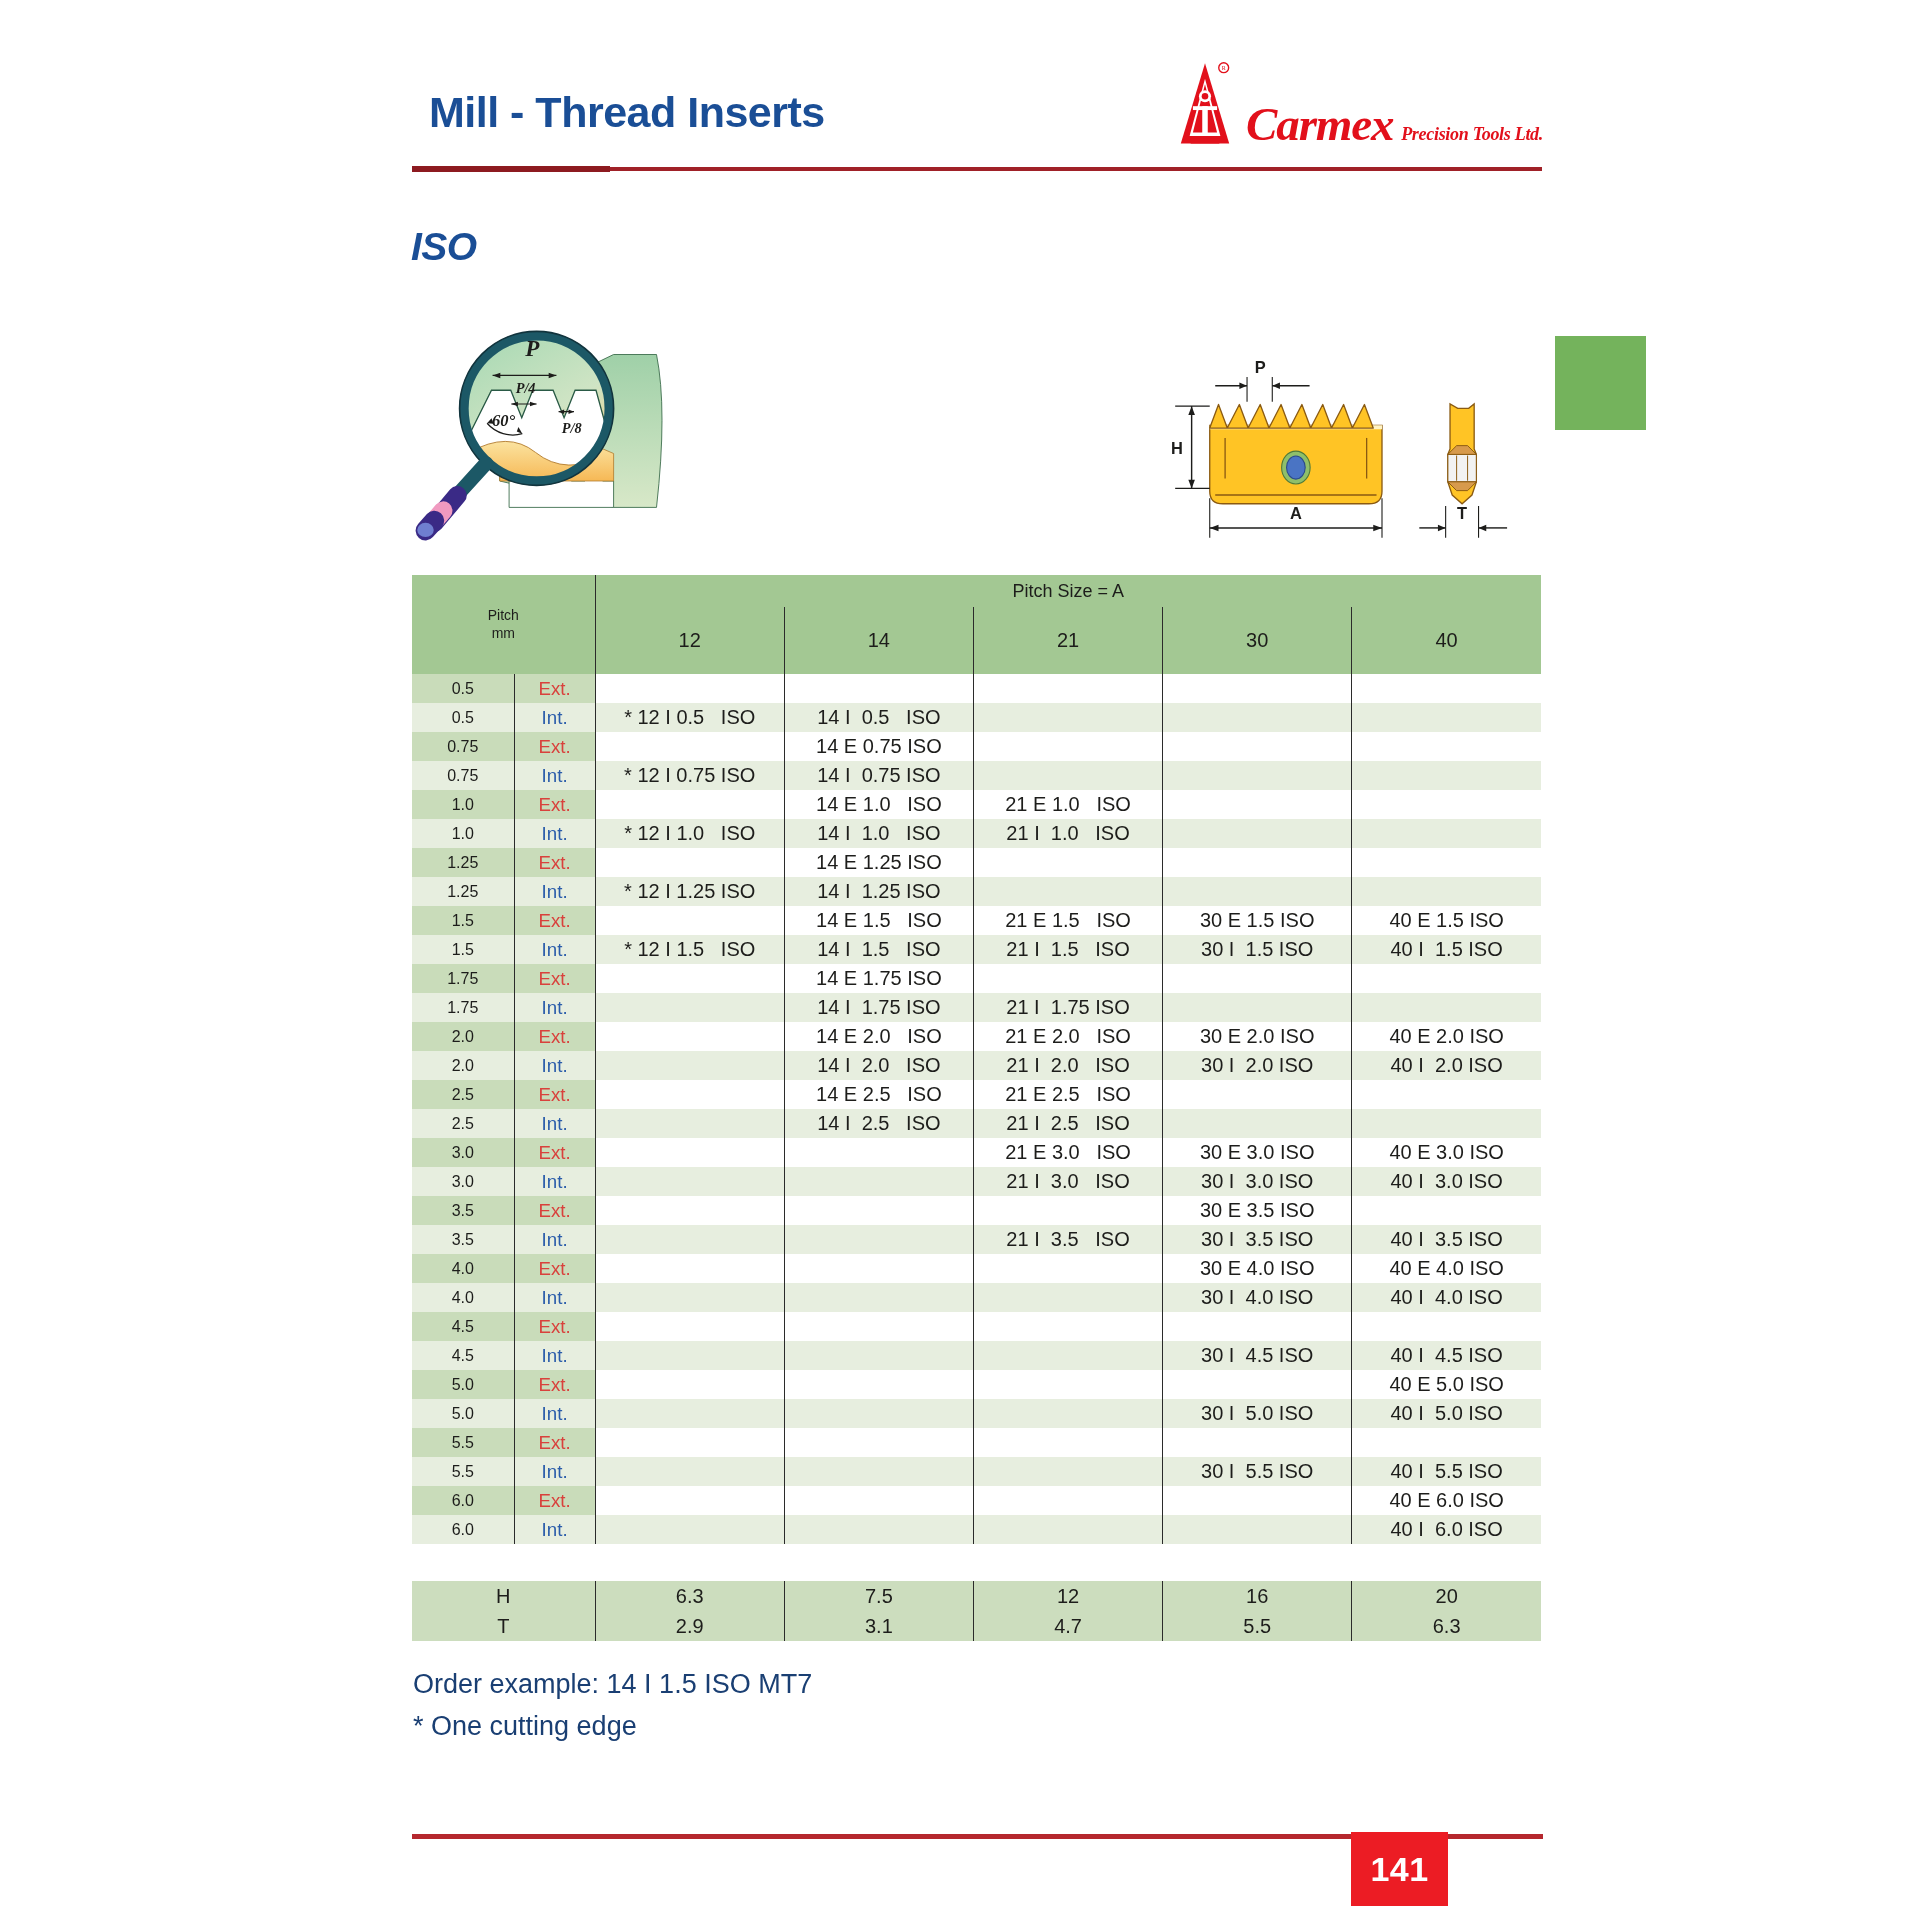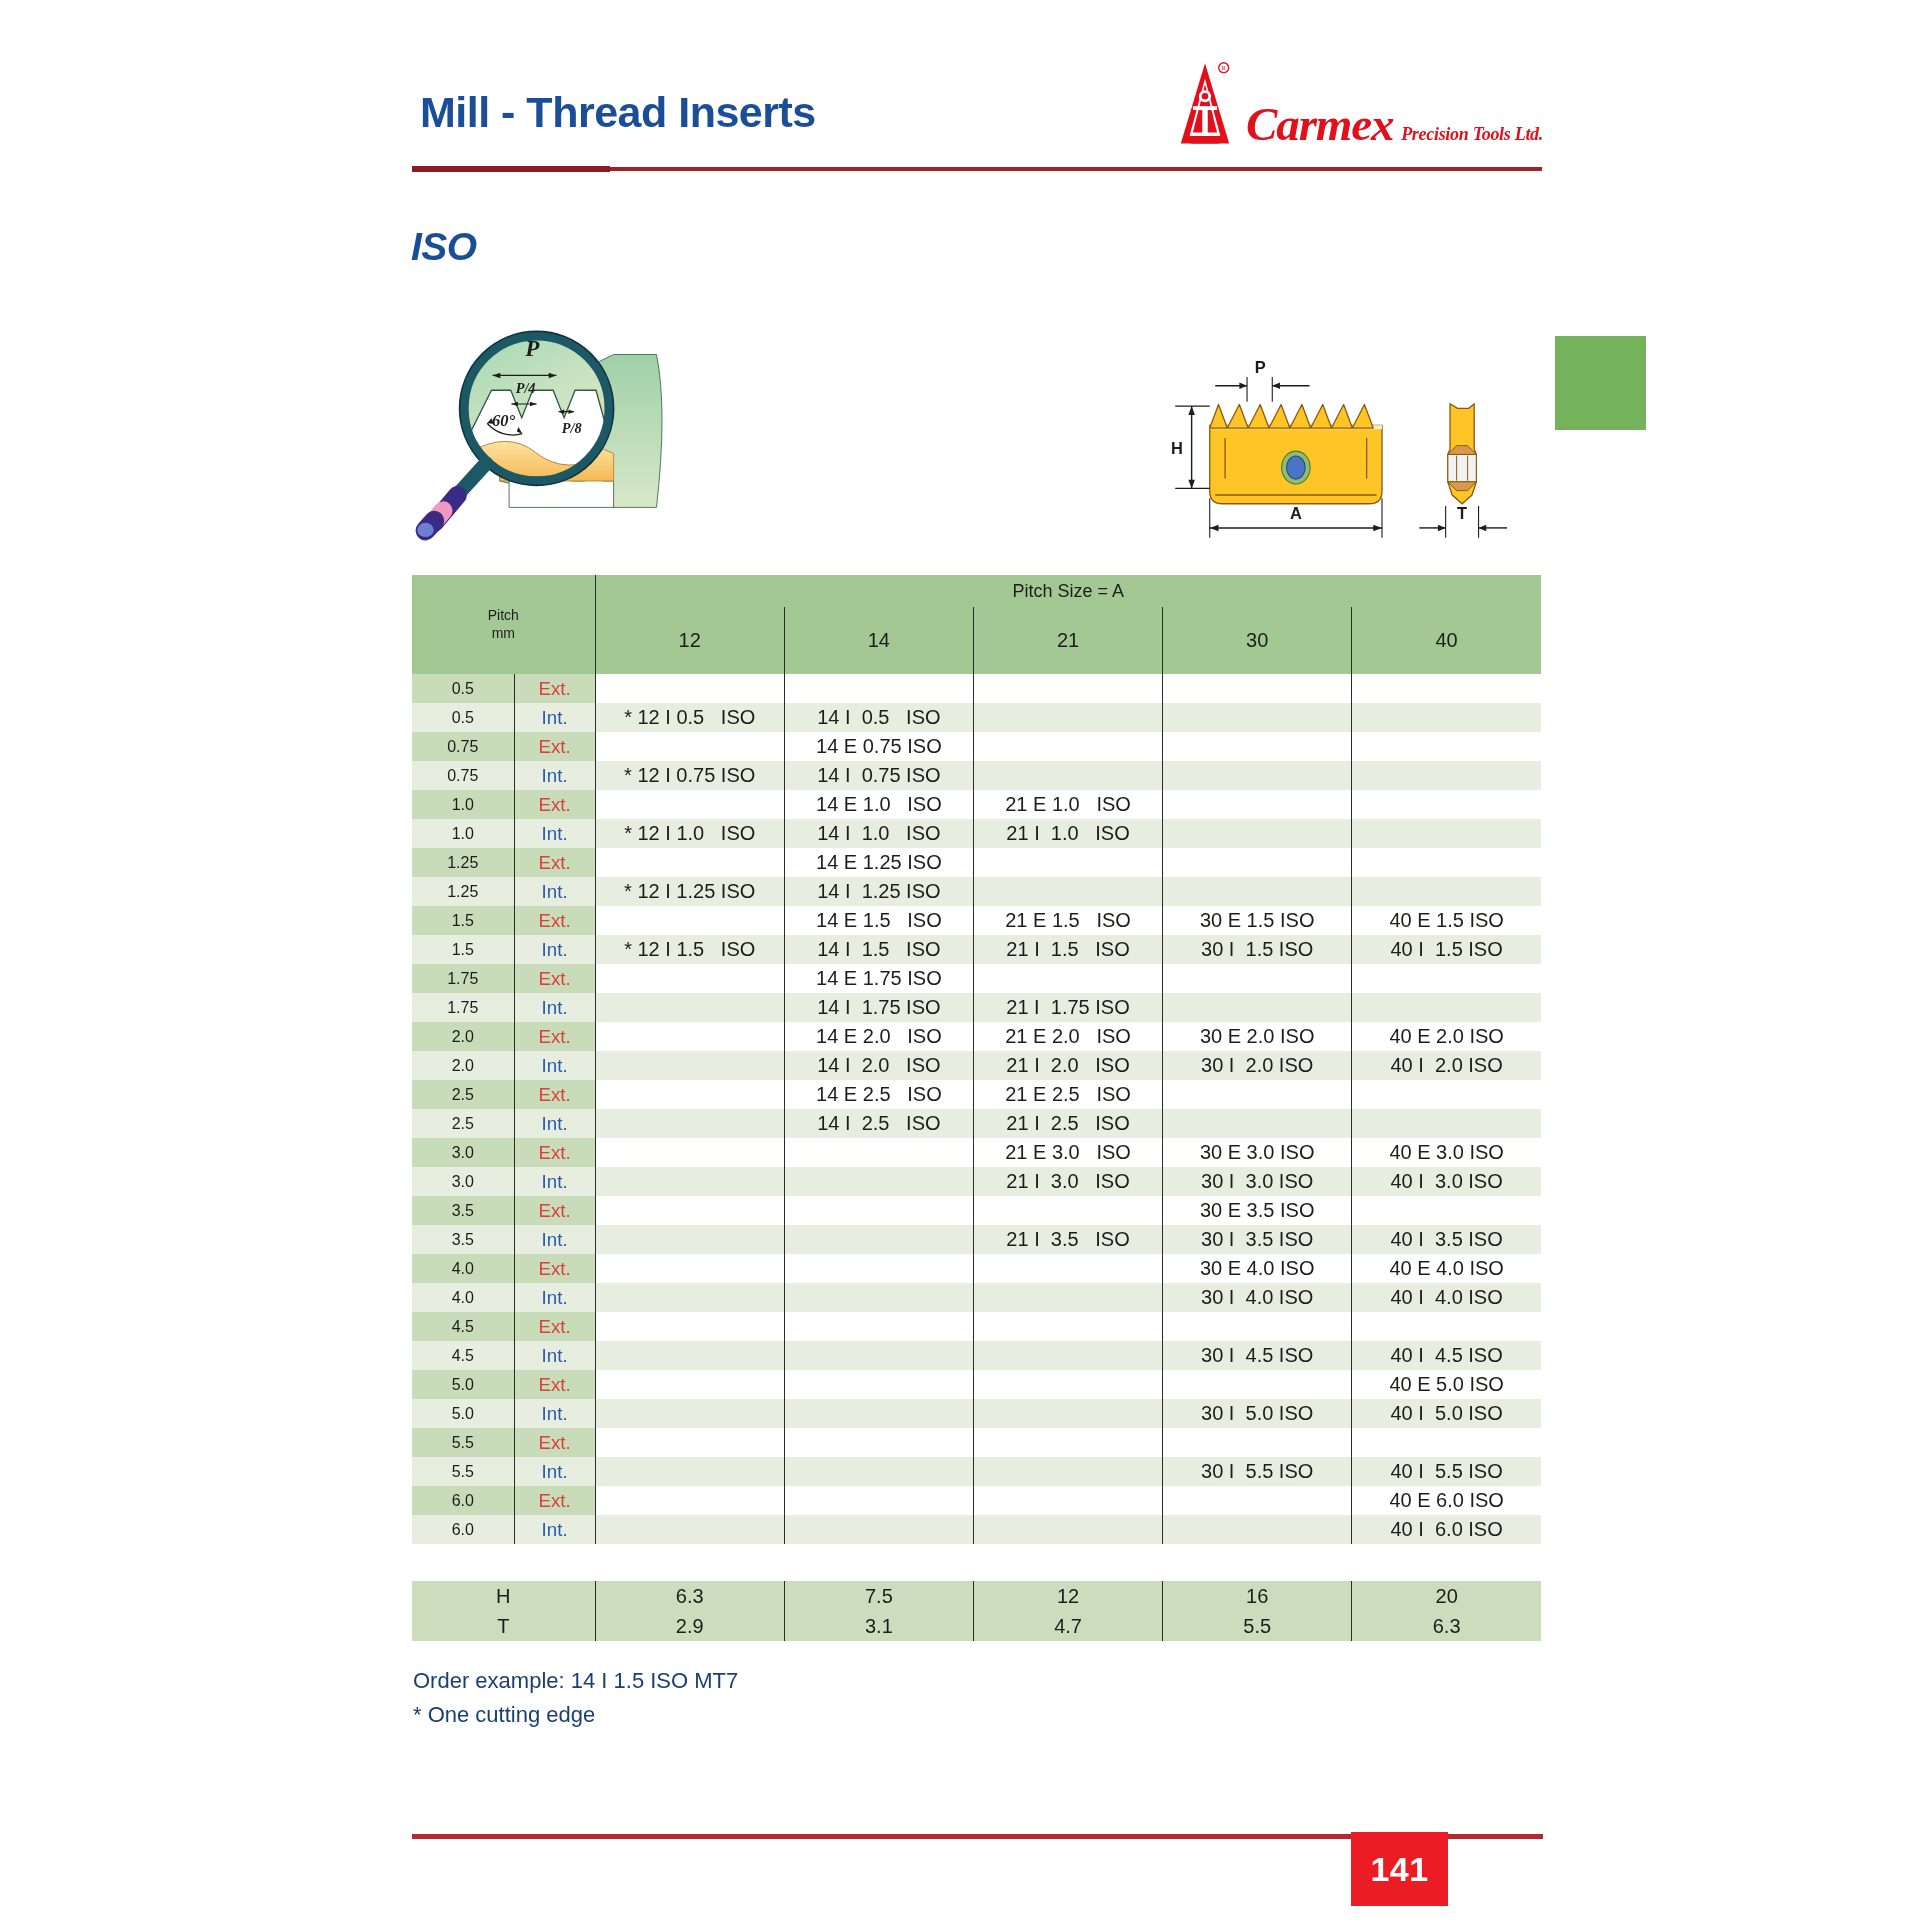--- a/index.html
+++ b/index.html
@@ -22,21 +22,21 @@
   
   .header {
     position: absolute;
     left: 412px;
     top: 82px;
     width: 1131px;
     height: 93px;
   }
   .page-title {
     position: absolute;
-    left: 8px;
+    left: 17px;
     top: 5.5px;
     font-size: 43px;
     font-weight: bold;
     color: #1a4e96;
     letter-spacing: -0.5px;
     white-space: nowrap;
   }
 
   .logo-wrap {
     position: absolute;
@@ -235,21 +235,21 @@
     padding: 0;
   }
   table.httbl td.v { border-left: 1.1px solid #2b2b2b; }
 
   
   .notes {
     position: absolute;
     left: 413px;
     top: 1664px;
     color: #1a3f73;
-    font-size: 22px;
+    font-size: 27px;
     line-height: 1.55;
   }
   .notes div { white-space: nowrap; }
 
   
   .footer-rule {
     position: absolute;
     left: 412px;
     top: 1834px;
     width: 1131px;

